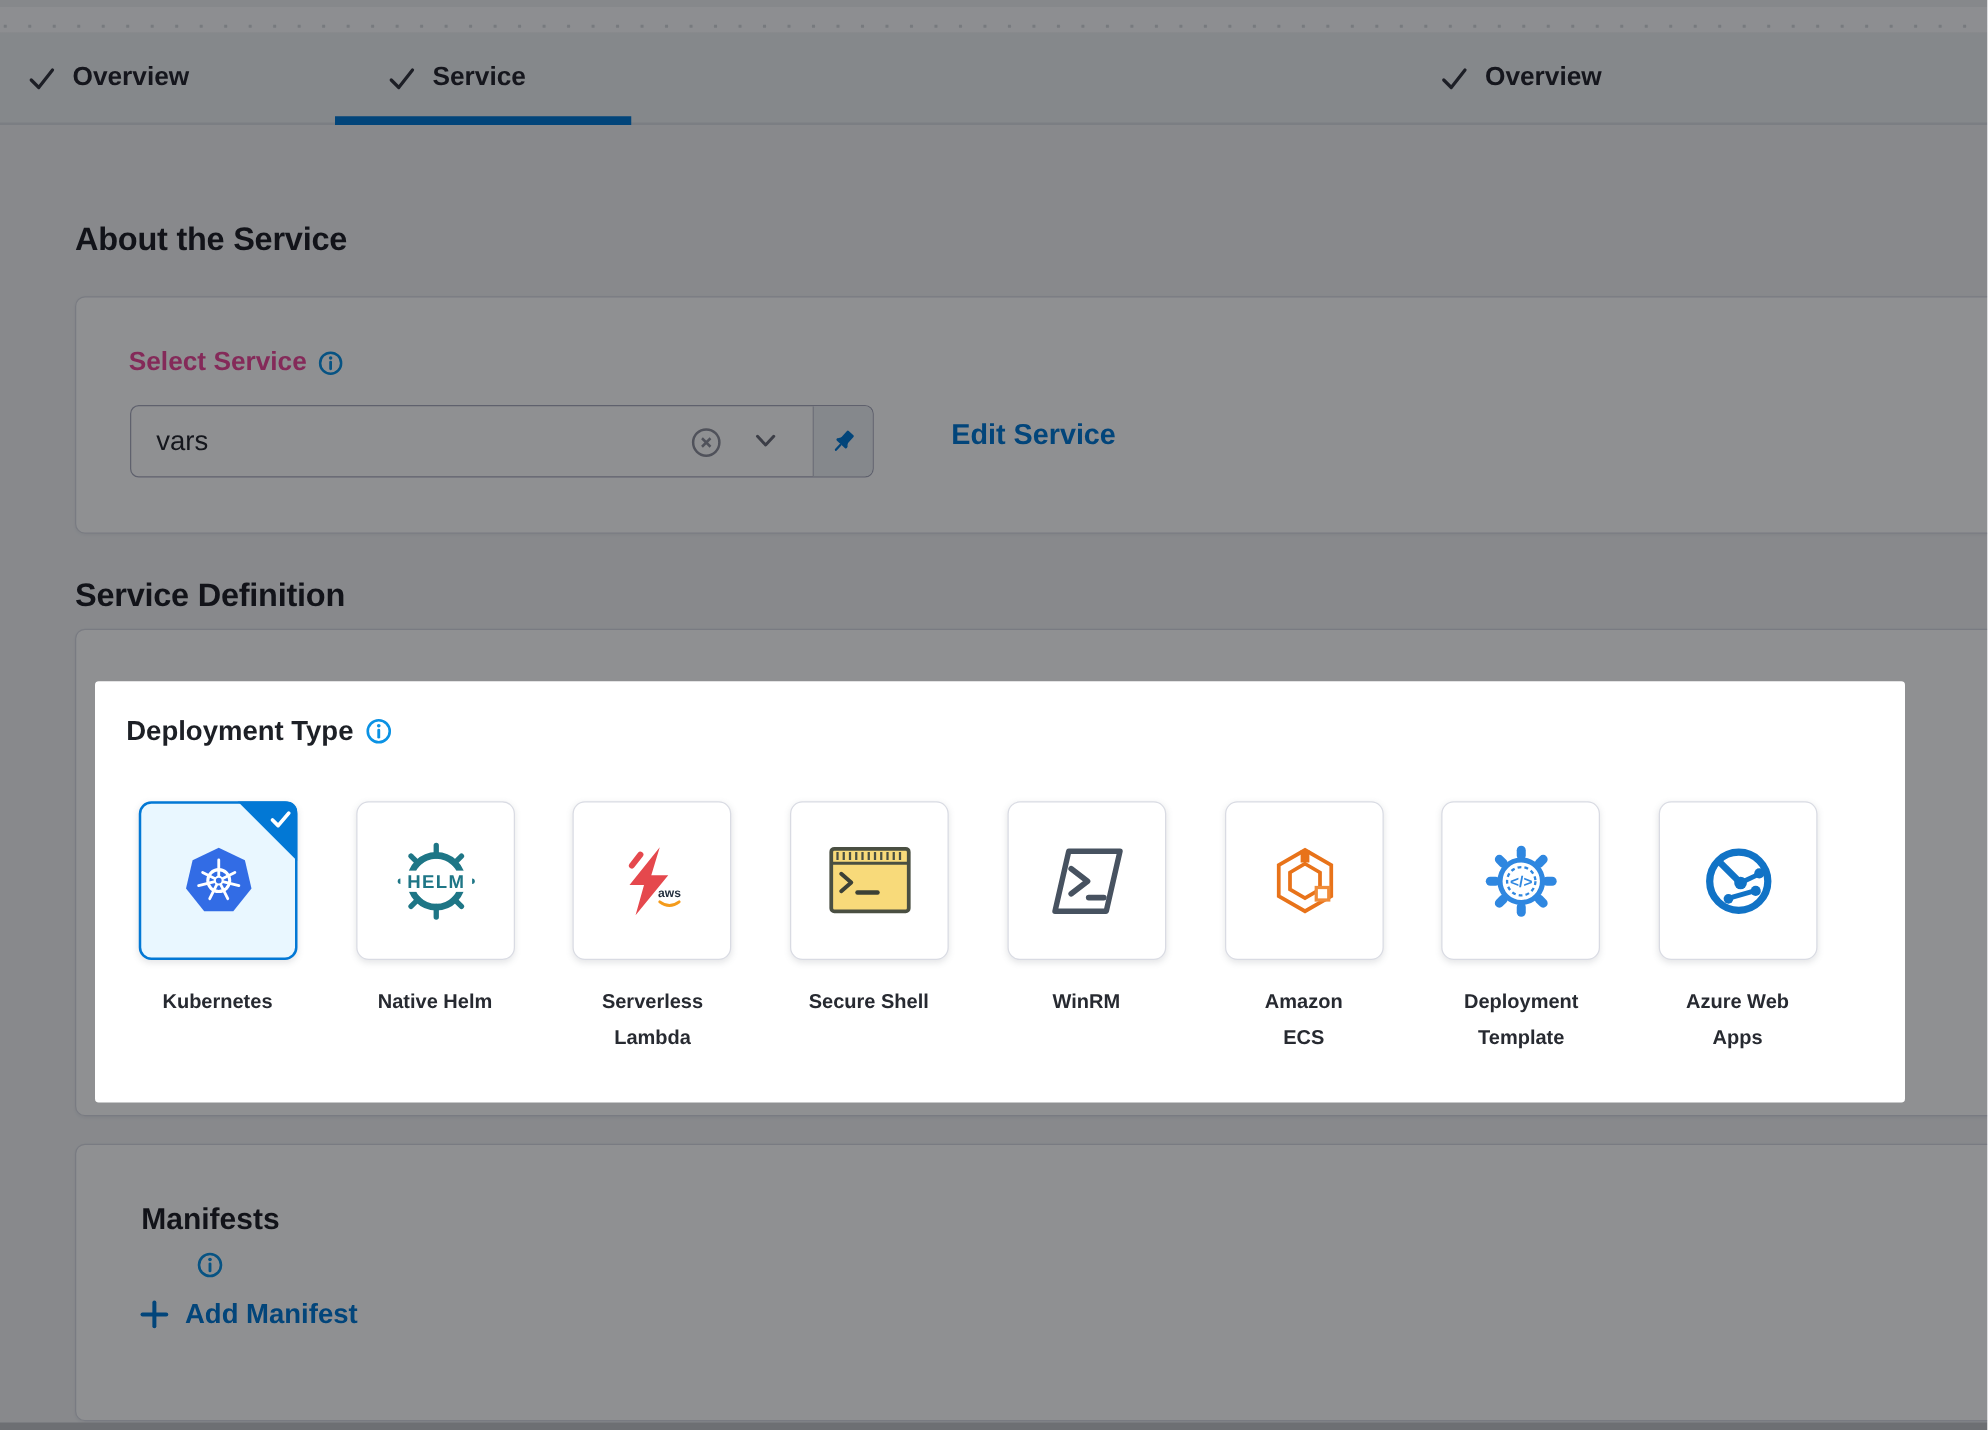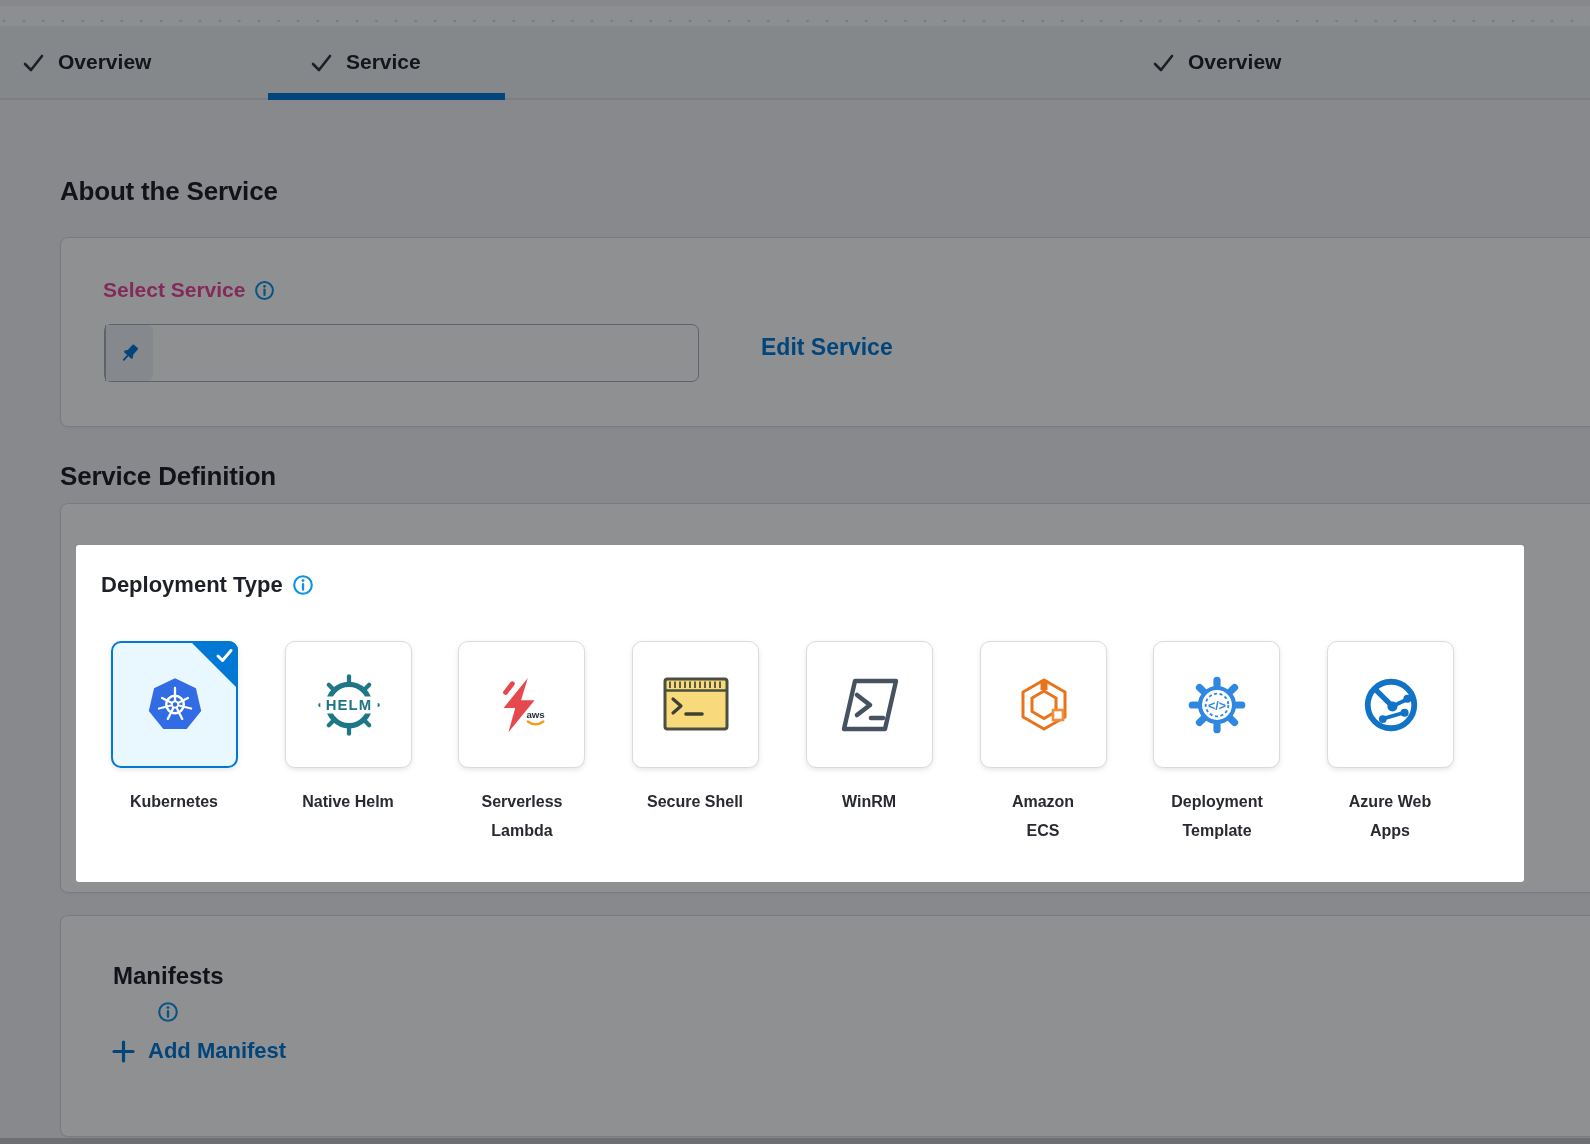--- a/index.html
+++ b/index.html
@@ -128,20 +128,35 @@
       <span>
         <svg width="21" height="21" viewBox="0 0 21 21">
             <circle cx="10.5" cy="10.5" r="8.4" fill="none" stroke="#0b92e4" stroke-width="2"></circle>
             <line x1="10.5" y1="9.6" x2="10.5" y2="15" stroke="#0b92e4" stroke-width="2.2" stroke-linecap="round"></line>
             <circle cx="10.5" cy="6.3" r="1.4" fill="#0b92e4"></circle>
           </svg>
       </span>
     </div>
 
     <div class="input-group">
+      <div class="input-box">
+        <span class="input-value">vars</span>
+        <span class="clear-icon">
+          <svg width="26" height="26" viewBox="0 0 26 26">
+              <circle cx="13" cy="13" r="10.5" fill="none" stroke="#8f909c" stroke-width="2"></circle>
+              <line x1="9.6" y1="9.6" x2="16.4" y2="16.4" stroke="#8f909c" stroke-width="2"></line>
+              <line x1="16.4" y1="9.6" x2="9.6" y2="16.4" stroke="#8f909c" stroke-width="2"></line>
+            </svg>
+        </span>
+        <span class="chevron-icon">
+          <svg width="23" height="17" viewBox="0 0 23 17">
+              <polyline points="5,4 11.5,11 18,4" fill="none" stroke="#6b6d79" stroke-width="2.4" stroke-linecap="round" stroke-linejoin="round"></polyline>
+            </svg>
+        </span>
+      </div>
       <div class="pin-button">
         <span>
           <svg width="25" height="25" viewBox="0 0 25 25">
               <g transform="rotate(42 12.5 12.5)" fill="#0278d5">
                 <rect x="9" y="3" width="7" height="9" rx="1"></rect>
                 <path d="M7.5 12 h10 l-2-3 h-6 z" transform="translate(0,1)"></path>
                 <rect x="7" y="12.6" width="11" height="2.6" rx="1.3"></rect>
                 <rect x="11.6" y="15" width="1.8" height="7" rx="0.9"></rect>
               </g>
             </svg>

